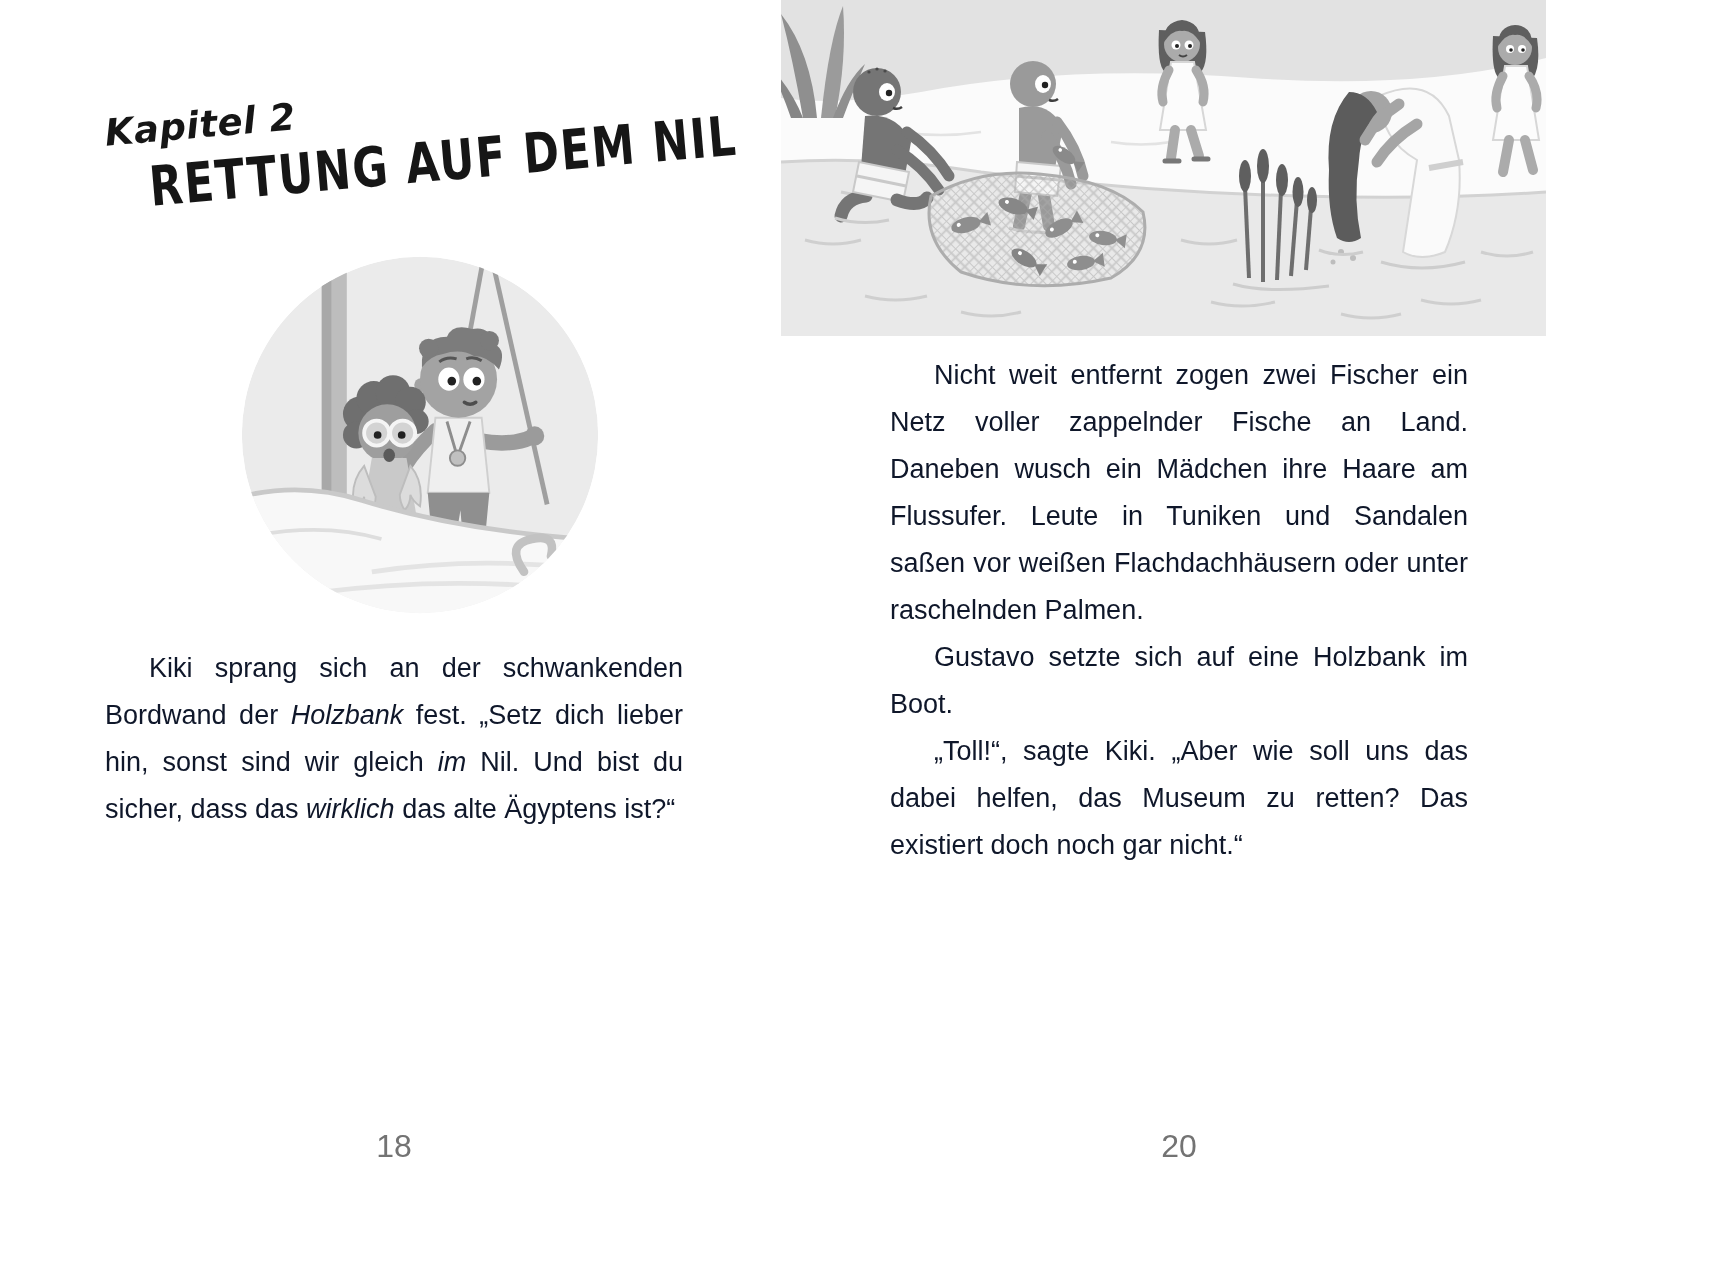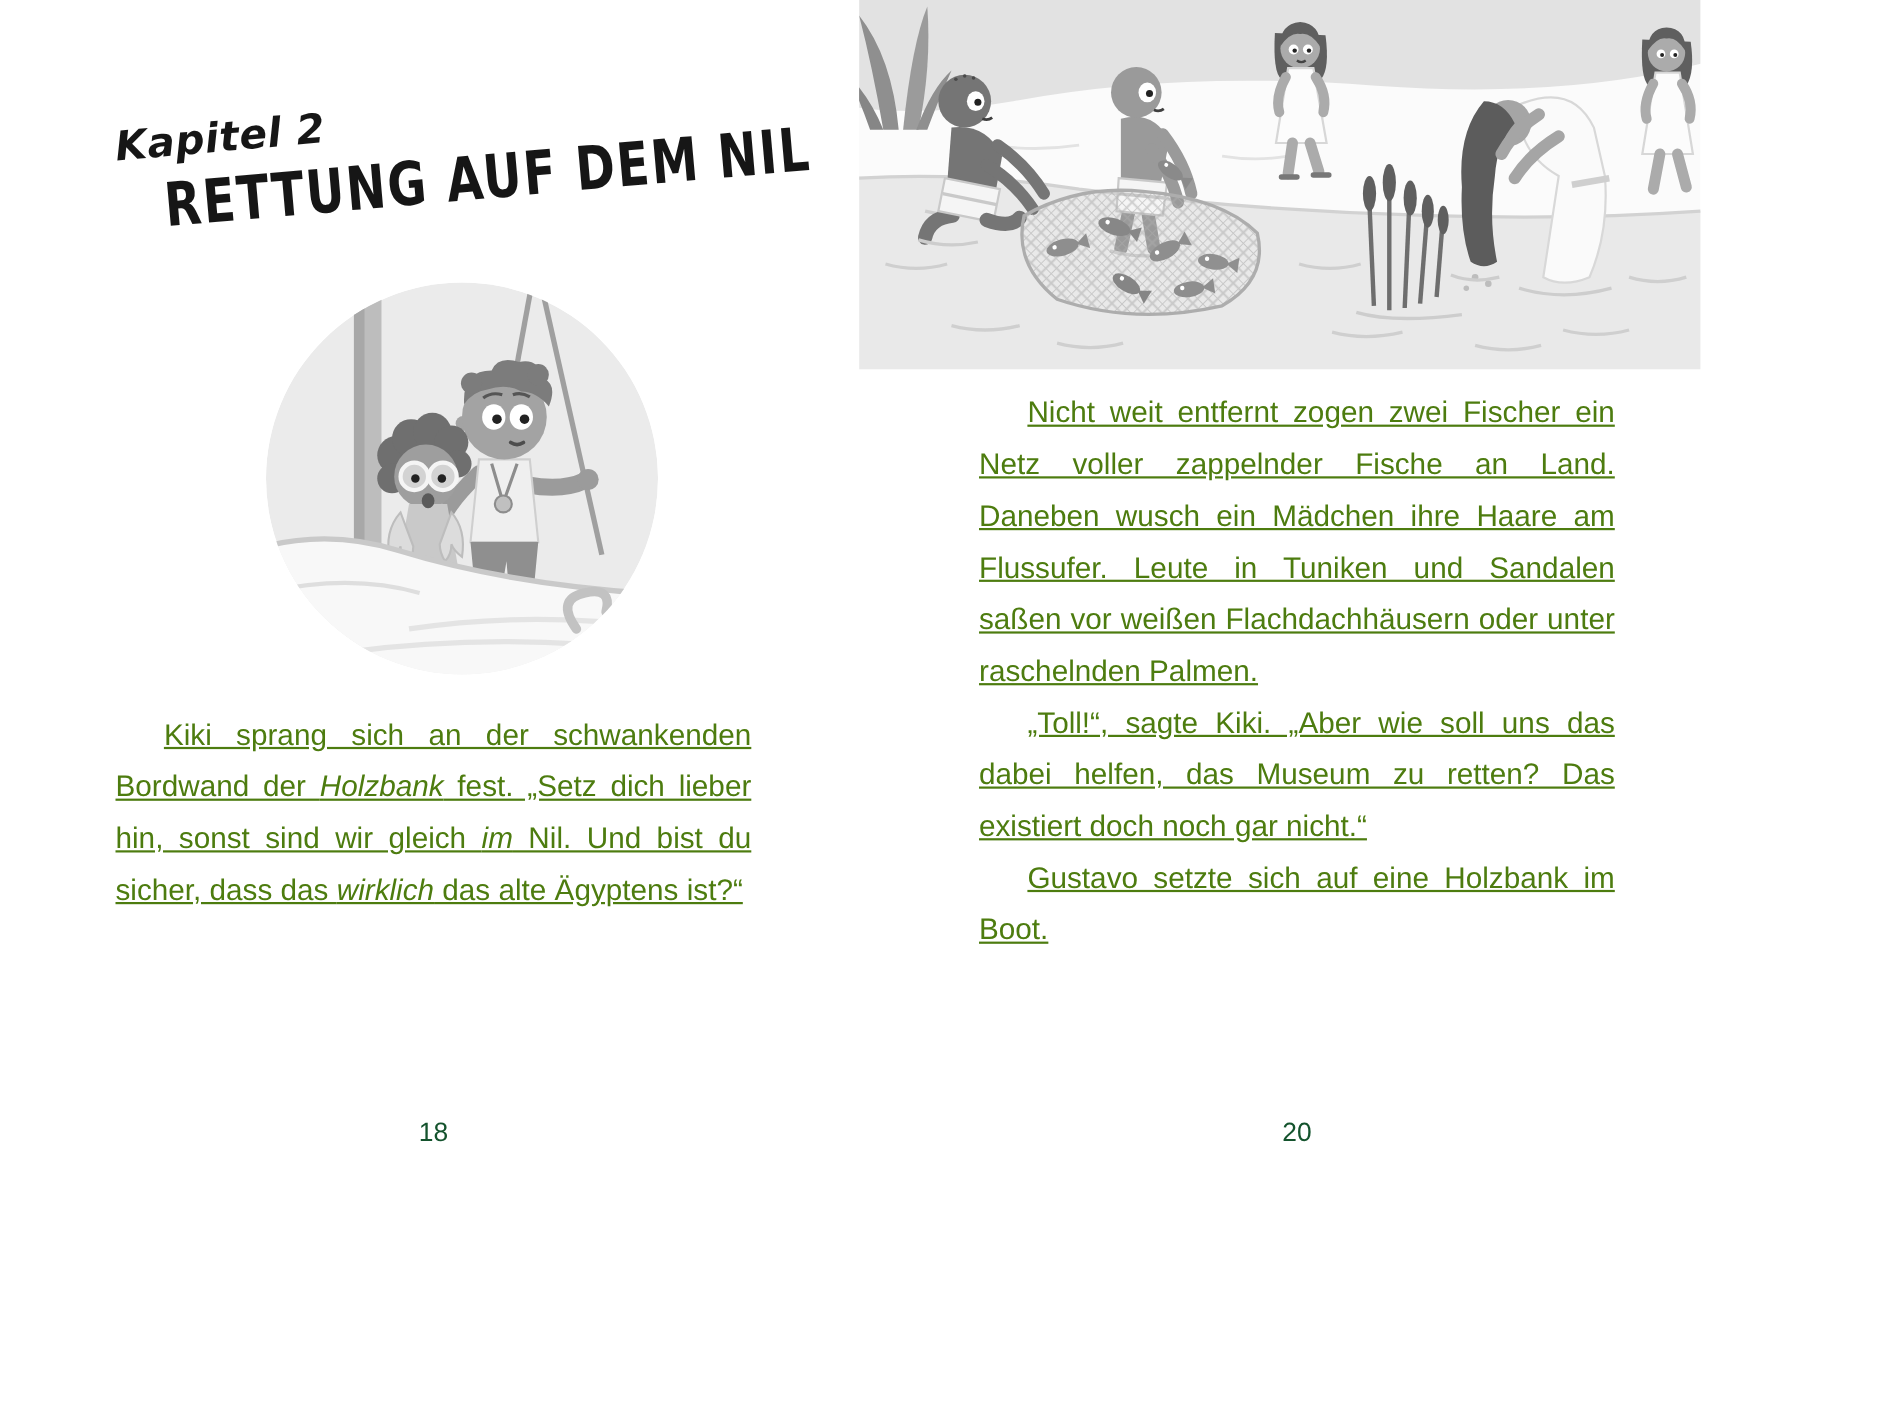--- a/index.html
+++ b/index.html
@@ -42,31 +42,31 @@
   .nile-illus {
     position:absolute; left:781px; top:0;
     width:765px; height:336px;
   }
   .circle-illus svg, .nile-illus svg { display:block; width:100%; height:100%; }
 
   
   .text-col {
     position:absolute; width:578px;
     font-size:27px; line-height:47px;
-    text-align:justify; color:#4d7c0f;text-decoration:underline;
+    text-align:justify; color:#0f172a;
   }
   .text-col p { margin:0; }
   .text-col p.indent { text-indent:44px; }
   .italic { font-style:italic; }
   .left-text  { left:105px; top:645px; }
   .right-text { left:890px; top:352px; }
 
   .pagenum {
-    position:absolute; top:1016px; width:578px;
-    text-align:center; font-size:24px; color:#14532d;
+    position:absolute; top:1128px; width:578px;
+    text-align:center; font-size:32px; color:#737373;
   }
   .pagenum-left  { left:105px; }
   .pagenum-right { left:890px; }
 </style>
 </head>
 <body>
 
 <div class="spread">
 
   <div class="chapter-head">
@@ -325,19 +325,19 @@
         <path d="M722 76 Q712 94 716 108" stroke="#ababab" stroke-width="9" fill="none" stroke-linecap="round"></path>
         <path d="M748 76 Q759 92 755 108" stroke="#ababab" stroke-width="9" fill="none" stroke-linecap="round"></path>
         <path d="M728 140 L722 172" stroke="#ababab" stroke-width="10" stroke-linecap="round"></path>
         <path d="M744 140 L752 170" stroke="#ababab" stroke-width="10" stroke-linecap="round"></path>
       </g>
     </svg>
   </div>
 
   <div class="text-col right-text">
       <p class="indent"><span>Nicht weit entfernt zogen zwei Fischer ein Netz voller zappelnder Fische an Land. Daneben wusch ein Mädchen ihre Haare am Flussufer. Leute in Tuniken und Sandalen saßen vor weißen Flachdachhäusern oder unter raschelnden Palmen.</span></p>
+      <p class="indent"><span>Gustavo setzte sich auf eine Holzbank im Boot.</span></p>
       <p class="indent"><span>„Toll!“, sagte Kiki. „Aber wie soll uns das dabei helfen, das Museum zu retten? Das existiert doch noch gar nicht.“</span></p>
-      <p class="indent"><span>Gustavo setzte sich auf eine Holzbank im Boot.</span></p>
     </div>
 
   <div class="pagenum pagenum-right">20</div>
 
 </div>
 
 </body></html>

